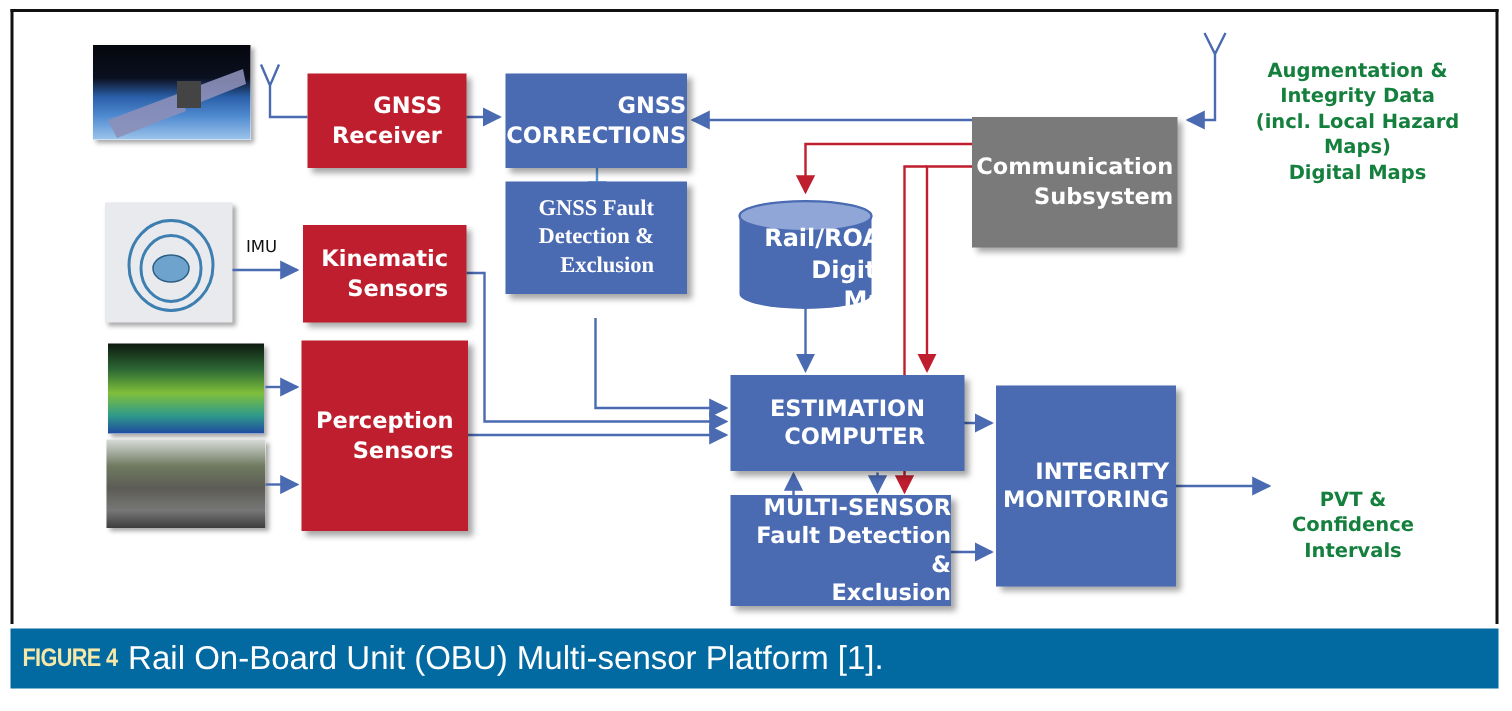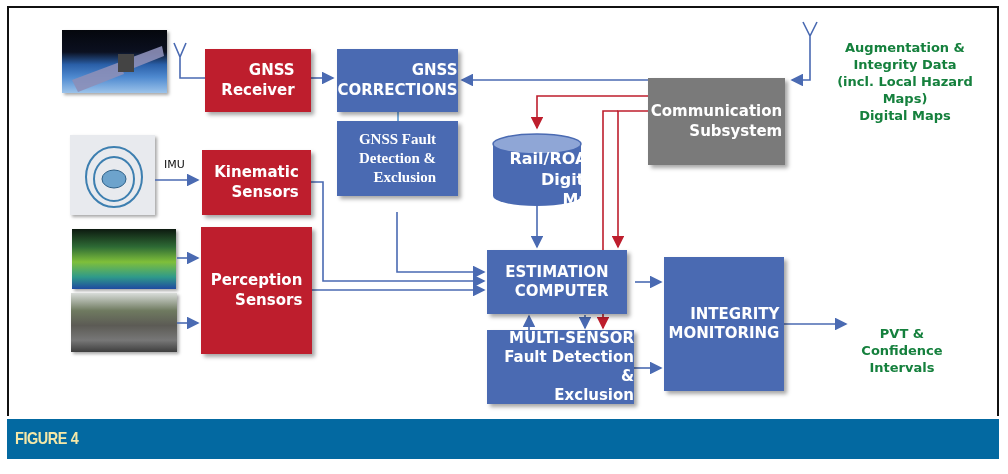--- a/index.html
+++ b/index.html
@@ -106,33 +106,34 @@
 Subsystem</div>
 <div class="box red" style="left:202px;top:150px;width:109px;height:65px;">Kinematic
 Sensors</div>
 <div class="box blue" style="left:337px;top:121px;width:121px;height:75px;font-family:Liberation Serif, serif;">GNSS Fault
 Detection &amp;
 Exclusion</div>
 <div class="box blue" style="left:511px;top:160px;width:88px;height:40px;box-shadow:none;background:transparent;font-size:16px;">Rail/ROAD
 Digital Map</div>
 <div class="box red" style="left:201px;top:227px;width:111px;height:127px;">Perception
 Sensors</div>
-<div class="box blue" style="left:487px;top:250px;width:140px;height:64px;">ESTIMATION
+<div class="box blue" style="left:487px;top:250px;width:156px;height:64px;">ESTIMATION
 COMPUTER</div>
 <div class="box blue" style="left:487px;top:330px;width:147px;height:74px;">MULTI-SENSOR
 Fault Detection &amp;
 Exclusion</div>
 <div class="box blue" style="left:664px;top:257px;width:120px;height:134px;">INTEGRITY
 MONITORING</div>
 
 <div class="imu" style="left:164px;top:158px;">IMU</div>
 <div class="label" style="left:820px;top:40px;width:170px;">Augmentation &amp;
 Integrity Data
 (incl. Local Hazard
 Maps)
 Digital Maps</div>
 <div class="label" style="left:852px;top:300px;width:100px;margin-top:26px;">PVT &amp;
 Confidence
 Intervals</div>
 
 <div class="caption">
   <span class="cap-fig">FIGURE 4</span>
+  <span class="cap-text">Rail On-Board Unit (OBU) Multi-sensor Platform [1].</span>
 </div>
 
 </body></html>

